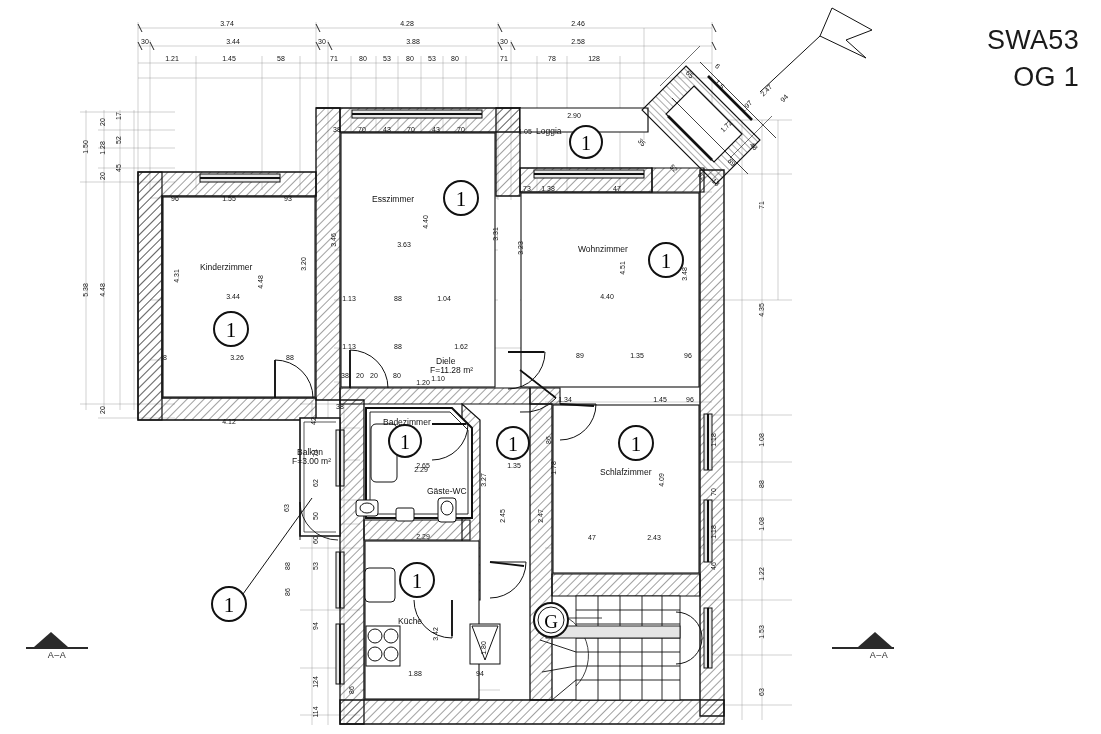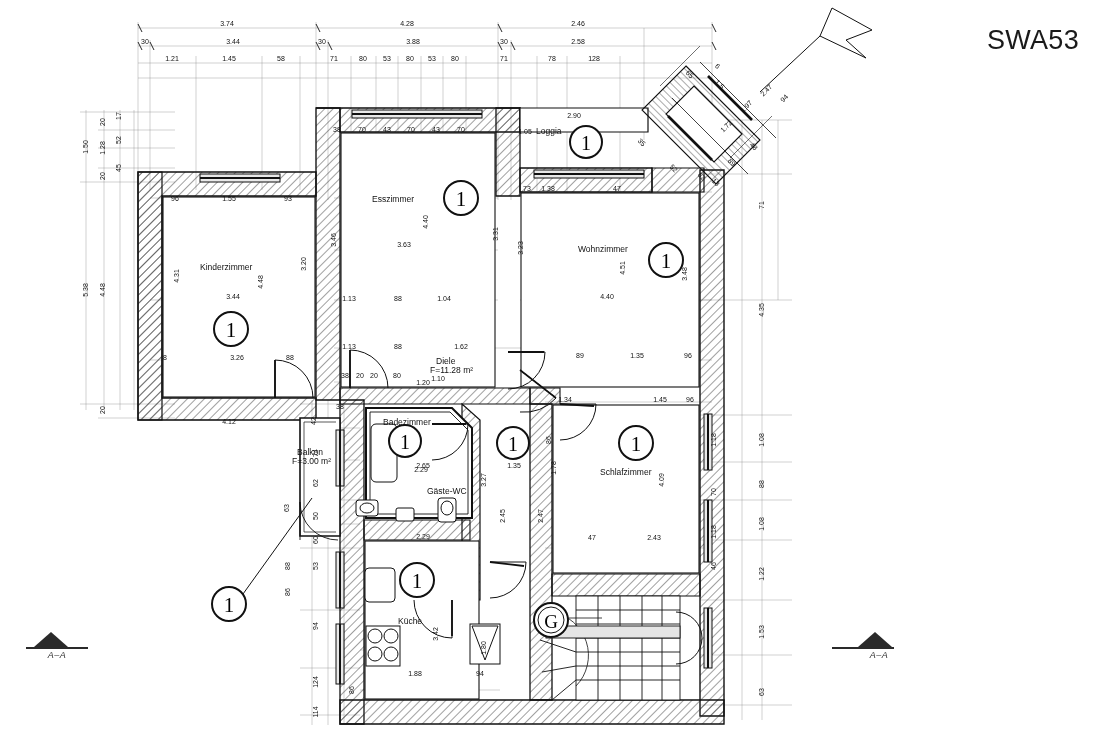--- a/index.html
+++ b/index.html
@@ -25,21 +25,21 @@
   .section-mark .tri{
     position:absolute; left:8px; top:2px; width:0; height:0;
     border-left:17px solid transparent; border-right:17px solid transparent;
     border-bottom:15px solid #2a2a2a;
   }
   .section-mark .bar{
     position:absolute; left:0; top:17px; width:62px; height:2px; background:#2a2a2a;
   }
   .section-mark .lbl{
     position:absolute; left:0; top:20px; width:62px; text-align:center;
-    font-size:9px; color:#2a2a2a; letter-spacing:.5px;font-style:italic;
+    font-size:9px; color:#2a2a2a; letter-spacing:.5px;
   }
   .section-mark.right .tri{ left:20px; }
   .section-mark.right .bar{ left:-6px; }
   .section-mark.right .lbl{ left:10px; }
 </style>
 </head>
 <body>
 
 <div id="plan-root">
 
@@ -530,20 +530,21 @@
       <line x1="316" y1="42" x2="320" y2="50"></line>
       <line x1="328" y1="42" x2="332" y2="50"></line>
       <line x1="498" y1="42" x2="502" y2="50"></line>
       <line x1="511" y1="42" x2="515" y2="50"></line>
       <line x1="712" y1="42" x2="716" y2="50"></line>
     </g>
   </svg>
 
   <div class="title-block">
     <div class="t-line">SWA53</div>
+    <div class="t-line sub">OG 1</div>
   </div>
 
   <div class="section-mark" style="left:26px; top:630px;">
     <div class="tri"></div>
     <div class="bar"></div>
     <div class="lbl">A–A</div>
   </div>
 
   <div class="section-mark right" style="left:838px; top:630px;">
     <div class="tri"></div>

